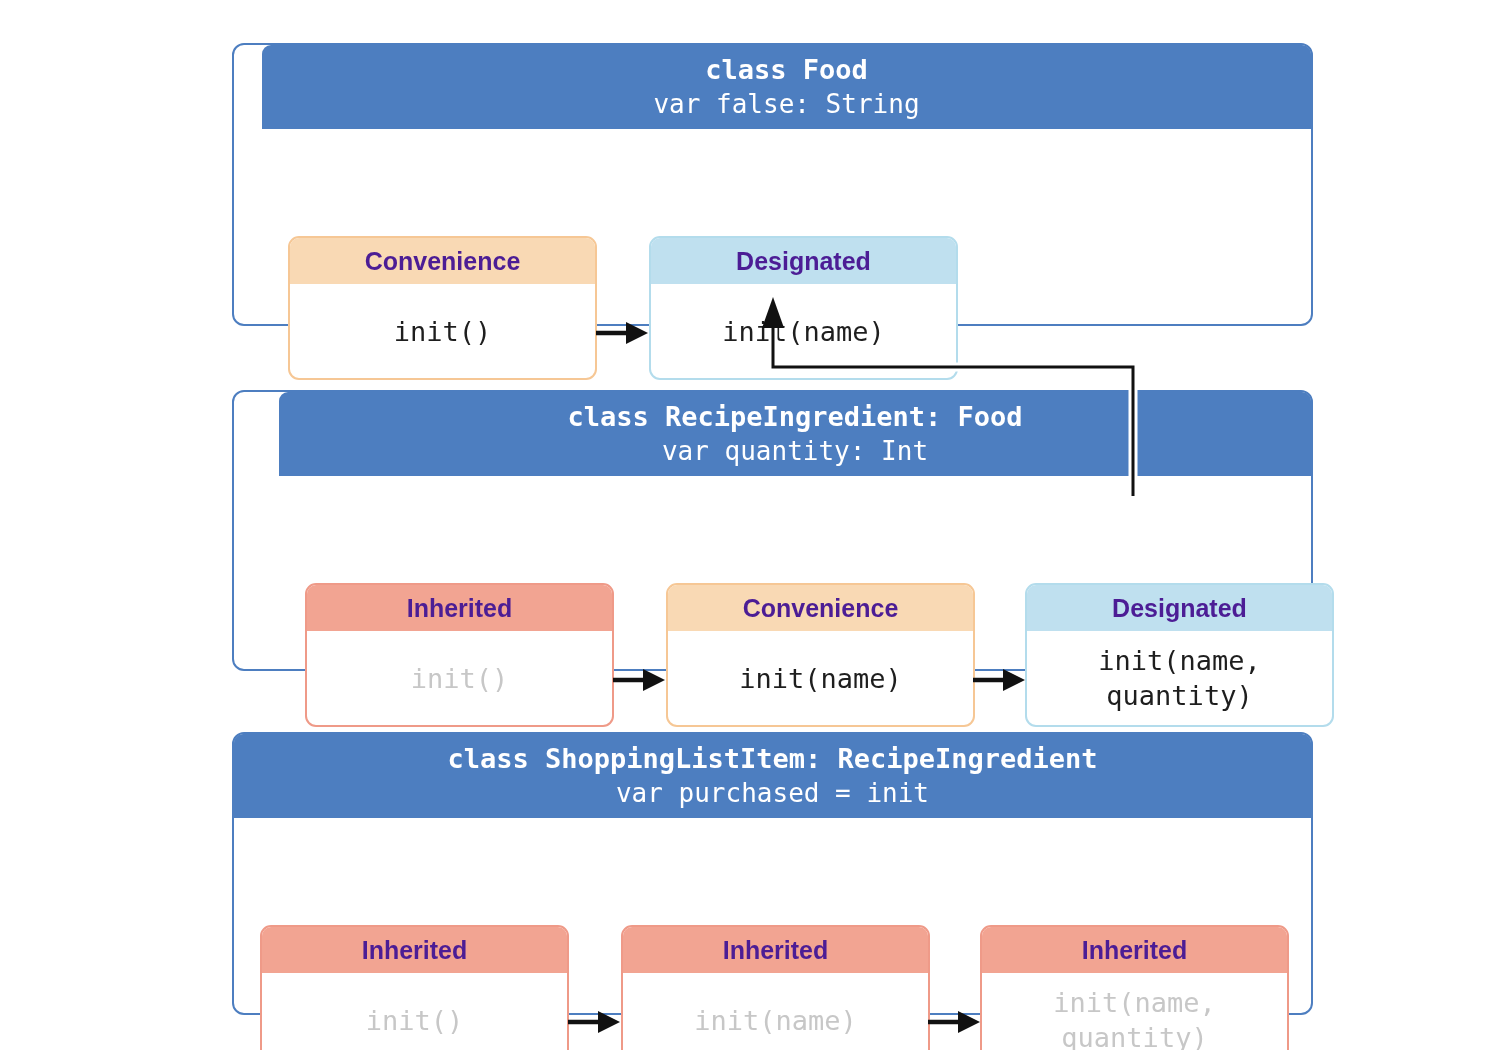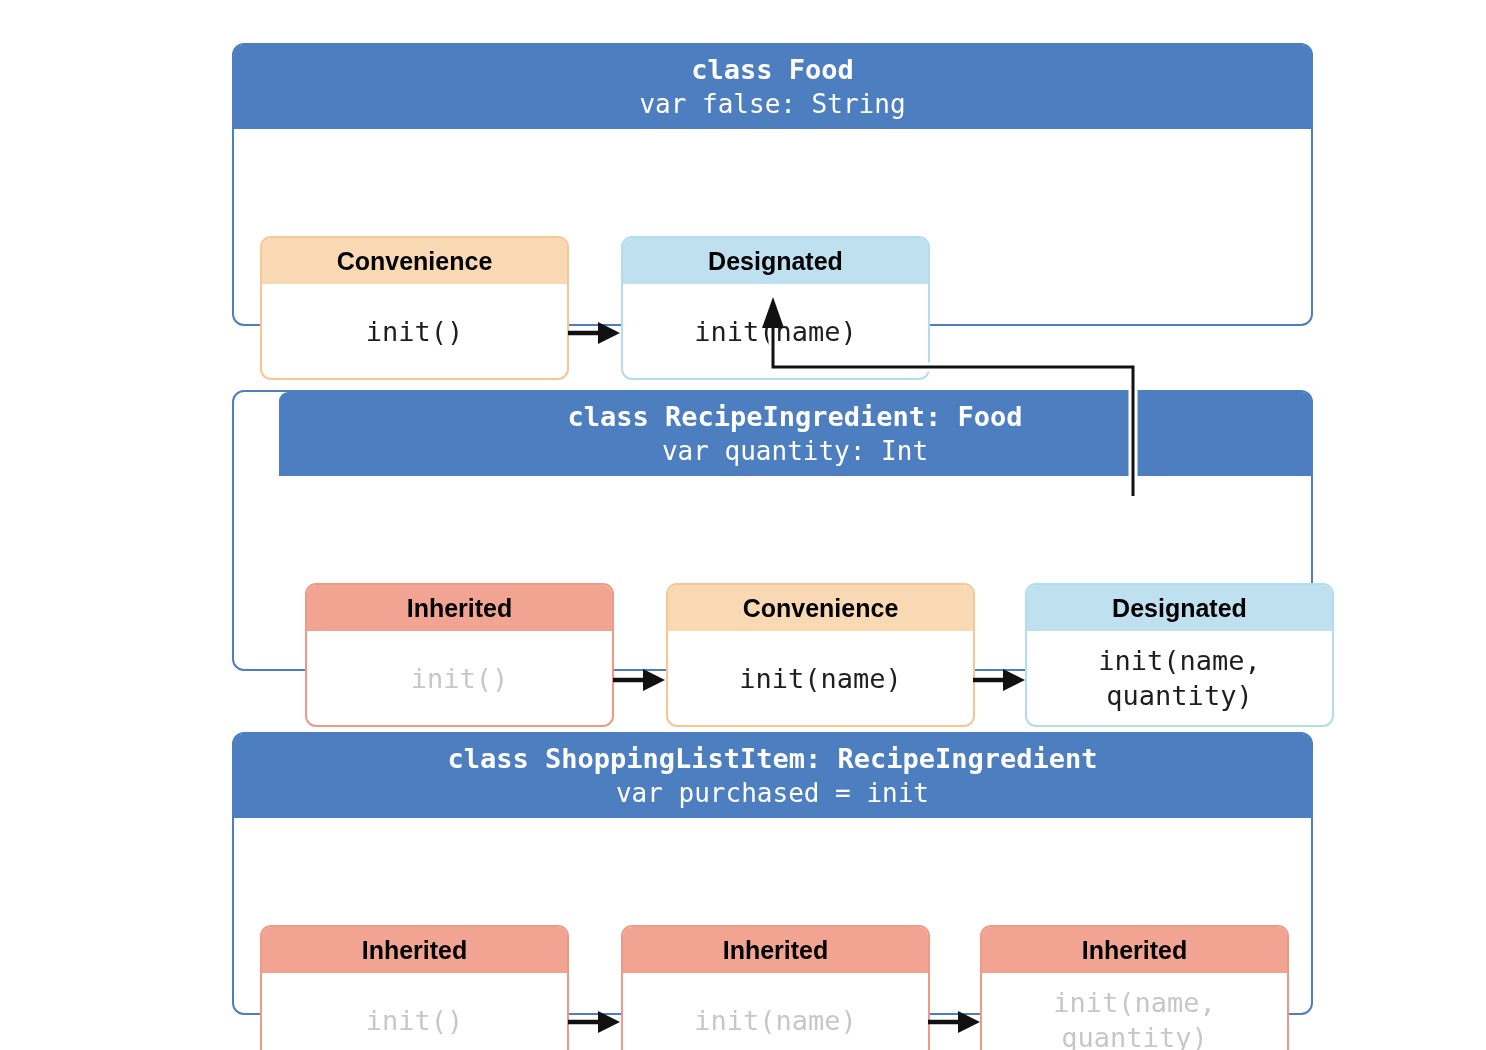--- a/index.html
+++ b/index.html
@@ -53,21 +53,21 @@
     border: 2px solid;
     overflow: hidden;
   }
   .init-box-header {
     height: 46px;
     display: flex;
     align-items: center;
     justify-content: center;
     font-size: 25px;
     font-weight: bold;
-    color: #000000;
+    color: #4c1d95;
   }
   .init-box-body {
     height: calc(100% - 46px);
     display: flex;
     flex-direction: column;
     align-items: center;
     justify-content: center;
     font-family: "DejaVu Sans Mono", monospace;
     font-size: 27px;
     line-height: 35px;
@@ -104,21 +104,21 @@
     width: 1486px;
     height: 1050px;
     pointer-events: none;
   }
 </style>
 </head>
 <body>
 
 <div class="canvas">
 
-  <section class="class-box" style="top:43px; height:283px;">
+  <section class="class-box" style="top:43px; height:283px;padding-left:28px;">
     <header class="class-header">
       <div class="class-title">class Food</div>
       <div class="class-subtitle">var false: String</div>
     </header>
     <div class="class-body">
 
       <div class="init-box convenience pos-1">
         <div class="init-box-header">Convenience</div>
         <div class="init-box-body">
           <span>init()</span>

